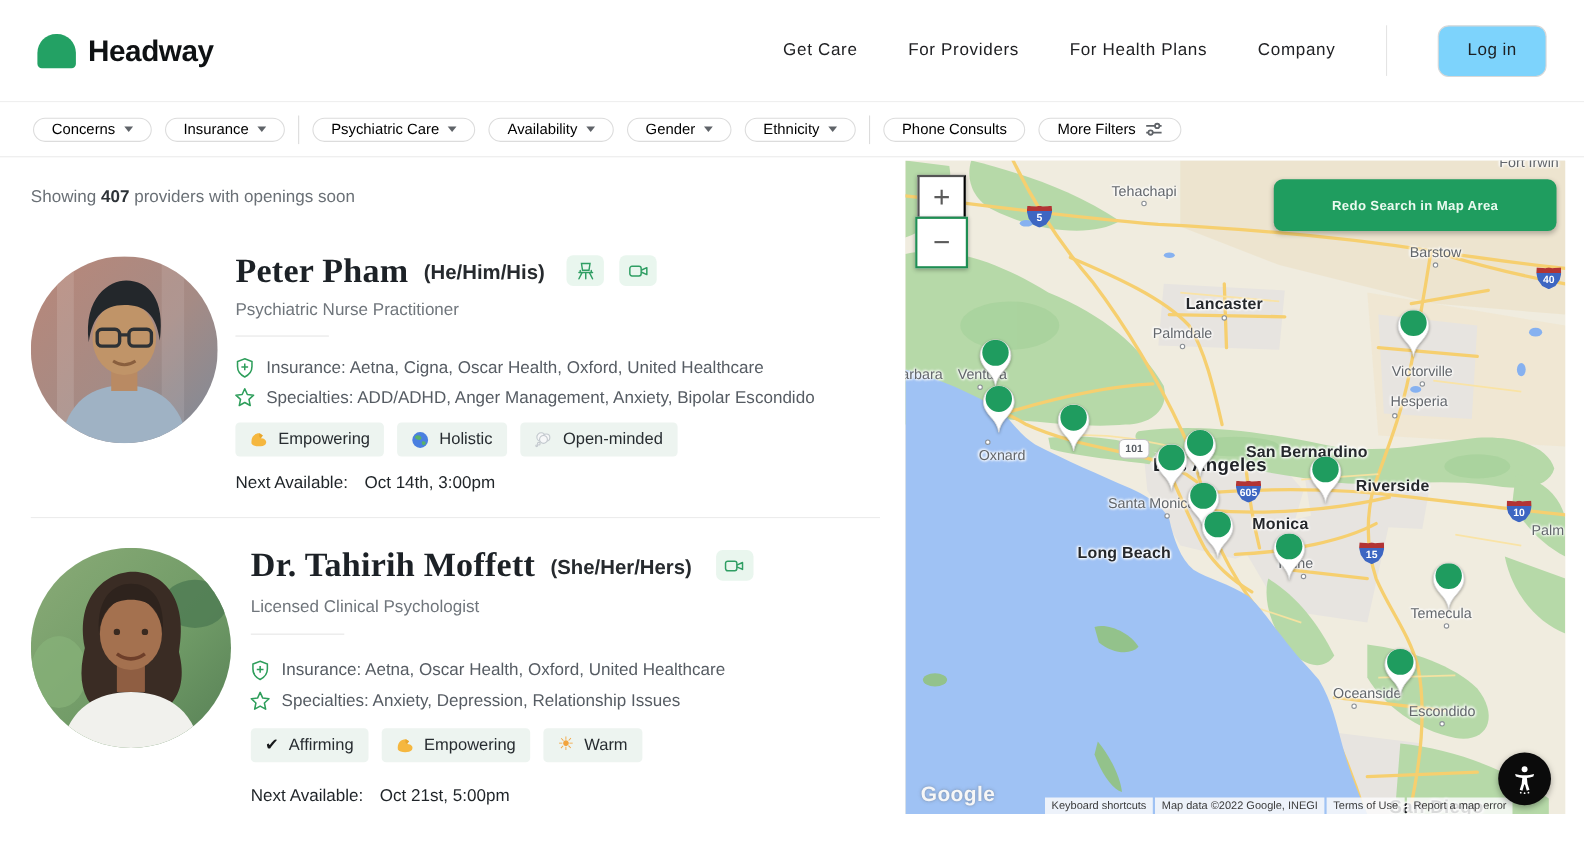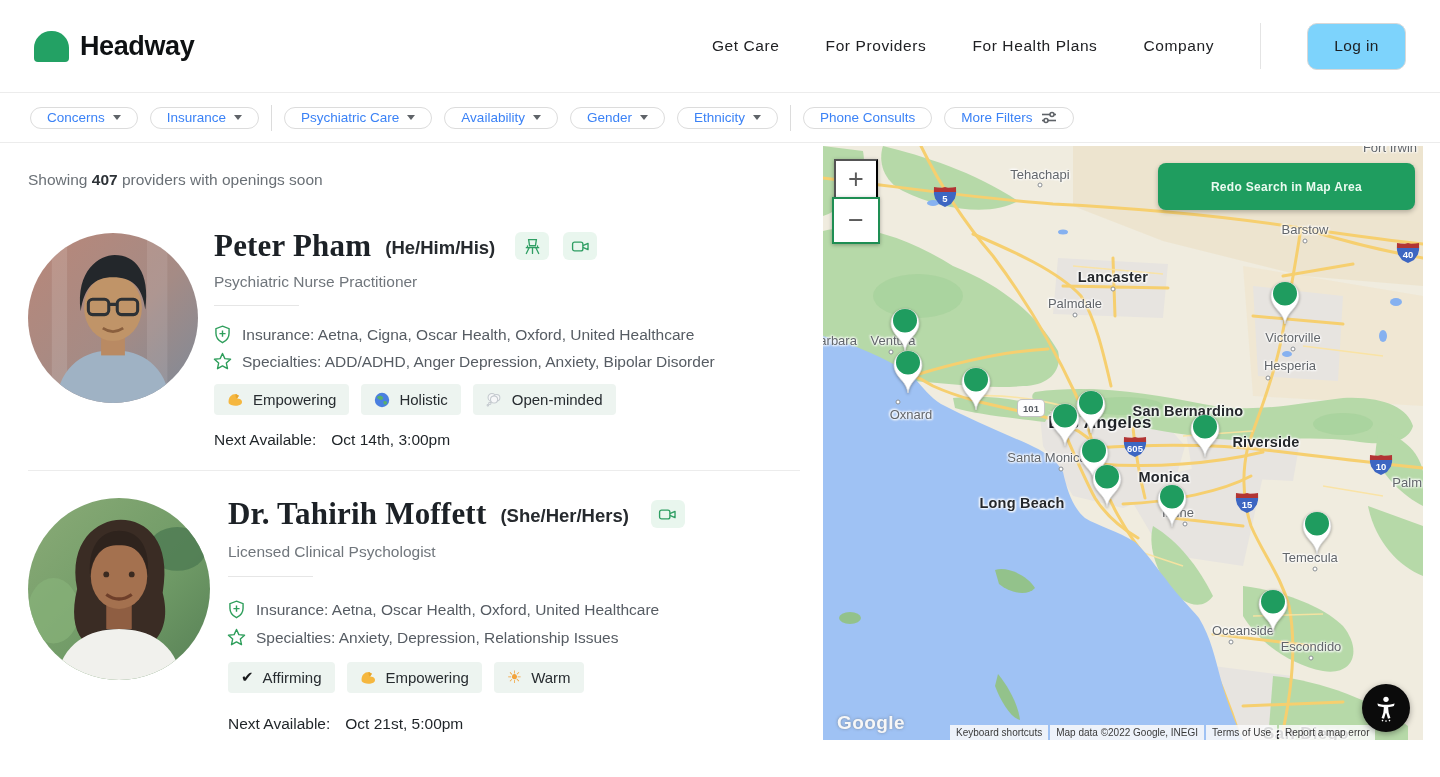--- a/index.html
+++ b/index.html
@@ -17,21 +17,21 @@
   .nav-link { font-size:15.5px; color:#202124; letter-spacing:0.6px; cursor:pointer; text-decoration:none; }
   .nav-divider { width:1px; height:46px; background:#e4e4e4; }
   .login-btn { width:99px; height:47px; border:1px solid #d8d8d8; border-radius:10px; background:#7dd3fc;
                font-size:15.5px; letter-spacing:0.4px; color:#1d2023; cursor:pointer;
                font-family:"Liberation Sans",sans-serif; }
 
   
   .filter-bar { position:absolute; top:93px; left:0; right:0; height:50px; background:#fff;
                 border-bottom:1px solid #ececec; display:flex; align-items:center; gap:12px; padding-left:30px; }
   .pill { display:flex; align-items:center; gap:8px; height:22px; padding:0 16px; background:#fff;
-          border:1px solid #dcdcdc; border-radius:18px; font-size:13.5px; color:#3b82f6;
+          border:1px solid #dcdcdc; border-radius:18px; font-size:13.5px; color:#000000;
           cursor:pointer; font-family:"Liberation Sans",sans-serif; white-space:nowrap; }
   .caret { width:0; height:0; border-left:4.5px solid transparent; border-right:4.5px solid transparent;
            border-top:5.5px solid #5f6368; display:inline-block; }
   .vdiv { width:1px; height:26px; background:#dcdcdc; }
 
   
   .results-count { position:absolute; left:28px; top:171px; font-size:15.5px; color:#6a7076; }
   .results-count b { color:#2d3237; }
   .avatar { position:absolute; border-radius:50%; overflow:hidden; }
   .avatar svg { display:block; width:100%; height:100%; }
@@ -210,21 +210,21 @@
     <svg width="21" height="21" viewBox="0 0 24 24" fill="none" stroke="#2e9e5b" stroke-width="1.6">
       <path d="M12 2.5 L19.5 5.3 V10.6 C19.5 15.8 16.4 19.3 12 21.4 C7.6 19.3 4.5 15.8 4.5 10.6 V5.3 Z"></path>
       <path d="M12 7.5 V14.5 M8.5 11 H15.5"></path>
     </svg>
     <span><span>Insurance:</span> <span>Aetna, Cigna, Oscar Health, Oxford, United Healthcare</span></span>
   </div>
   <div class="info-row" style="left:212px;top:351px">
     <svg width="21" height="21" viewBox="0 0 24 24" fill="none" stroke="#2e9e5b" stroke-width="1.6" stroke-linejoin="round">
       <path d="M12 2.8 L14.7 8.7 L21.2 9.4 L16.4 13.8 L17.7 20.2 L12 17 L6.3 20.2 L7.6 13.8 L2.8 9.4 L9.3 8.7 Z"></path>
     </svg>
-    <span><span>Specialties:</span> <span>ADD/ADHD, Anger Depression, Anxiety, Bipolar Disorder</span></span>
+    <span><span>Specialties:</span> <span>ADD/ADHD, Anger Management, Anxiety, Bipolar Escondido</span></span>
   </div>
   <div class="badges-row" style="left:214px;top:384px">
     <span class="badge">
       <svg width="17" height="15" viewBox="0 0 20 17">
         <path d="M2 13 C1 6 5 2 10.5 2 L14 4.2 L11.8 7.2 C16.5 7 19 10.5 17 13.5 C14 17 4 16.5 2 13 Z" fill="#f5b73f"></path>
         <path d="M10.5 2 L14 4.2 L11.8 7.2 C10 6.5 9.5 4 10.5 2 Z" fill="#e8a62e"></path>
       </svg>
       <span>Empowering</span>
       </span>
     <span class="badge">

